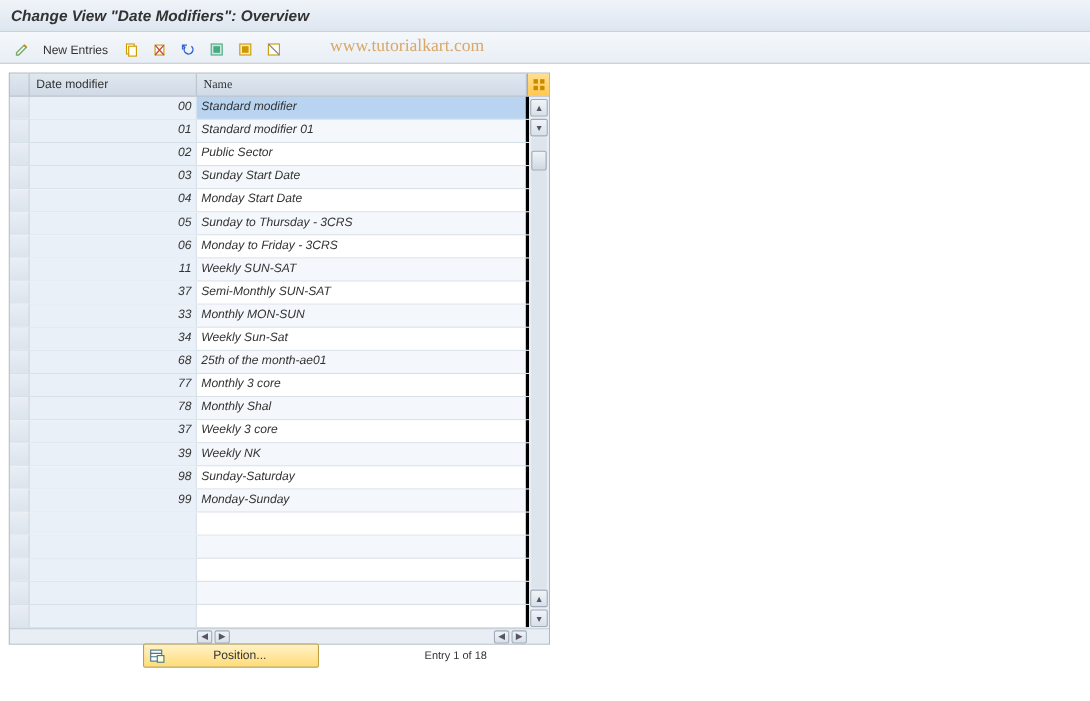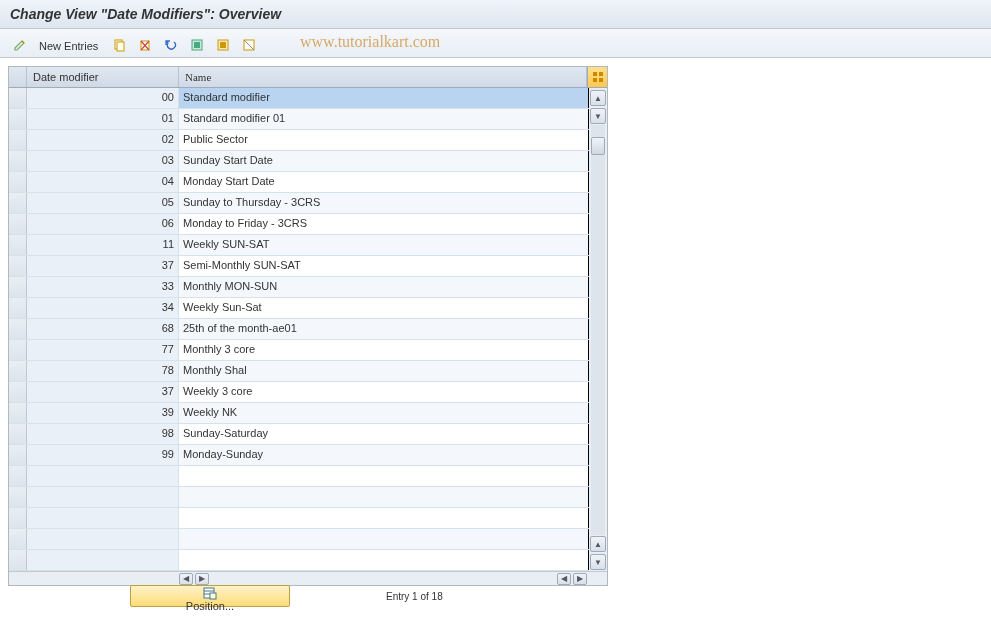--- a/index.html
+++ b/index.html
@@ -56,21 +56,21 @@
       top: 4px;
       font-size: 16px;
       color: #d8a868;
       font-family: Georgia, serif;
       pointer-events: none;
     }
     .content-area {
       padding: 8px;
     }
     .table-container {
-      width: 600px;
+      width: 492px;
       border: 1px solid #b0b8c0;
       background: #e8eef4;
       position: relative;
     }
     .table-header {
       display: flex;
       background: linear-gradient(to bottom, #e0e8f0, #d0dae6);
       border-bottom: 1px solid #a0aab8;
     }
     .th {
@@ -94,20 +94,21 @@
       cursor: pointer;
     }
     .table-body {
       position: relative;
     }
     .table-row {
       display: flex;
       height: 21px;
       background: #fff;
       border-bottom: 1px solid #d8e0e8;
+      font-style: italic;
     }
     .table-row:nth-child(even) { background: #f4f7fb; }
     .td-selector {
       width: 18px;
       background: linear-gradient(to bottom, #e8eef4, #dce4ec);
       border-right: 1px solid #c0c8d0;
       cursor: pointer;
     }
     .td-code {
       width: 152px;
@@ -116,21 +117,21 @@
       font-size: 11px;
       color: #333;
       border-right: 1px solid #d8e0e8;
       background: #eaf0f7;
     }
     .td-name {
       flex: 1;
       padding: 3px 4px;
       font-size: 11px;
       color: #333;
-      border-right: 1px solid #000000;
+      border-right: 3px solid #000000;
     }
     .td-name.selected {
       background: #b8d4f0;
     }
     .td-scroll-space {
       width: 18px;
       background: #e8eef4;
     }
     .vscroll {
       position: absolute;
@@ -197,21 +198,20 @@
     .position-btn {
       display: flex;
       align-items: center;
       height: 22px;
       background: linear-gradient(to bottom, #fff2c8, #ffdc78);
       border: 1px solid #c0a040;
       border-radius: 2px;
       cursor: pointer;
       padding: 0 4px;
       min-width: 160px;
-      flex-direction: column;
     }
     .position-btn .pos-icon {
       width: 16px; height: 16px;
       display: flex; align-items: center; justify-content: center;
     }
     .position-btn .pos-label {
       flex: 1;
       text-align: center;
       font-size: 11px;
       color: #333;

